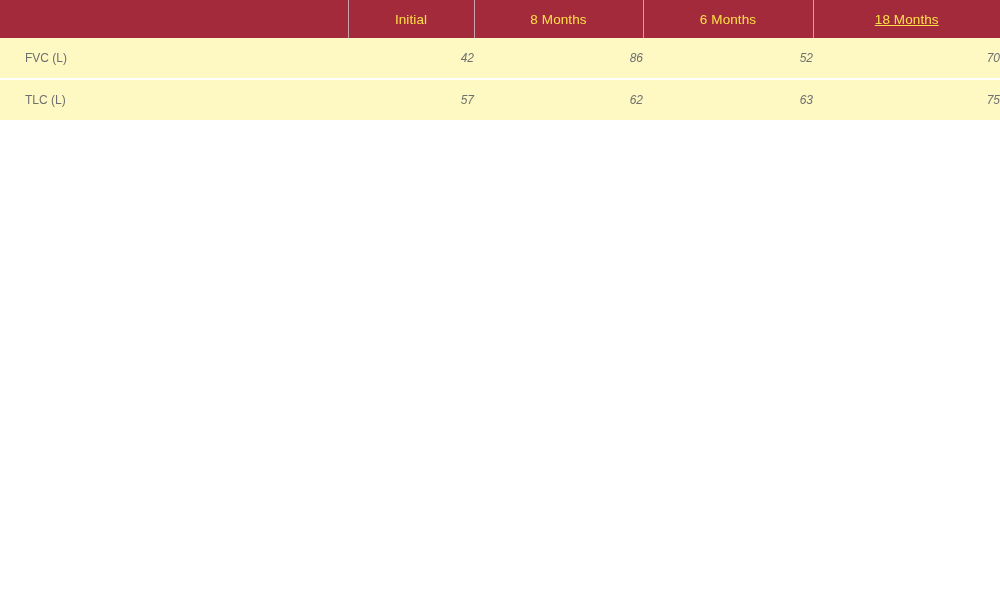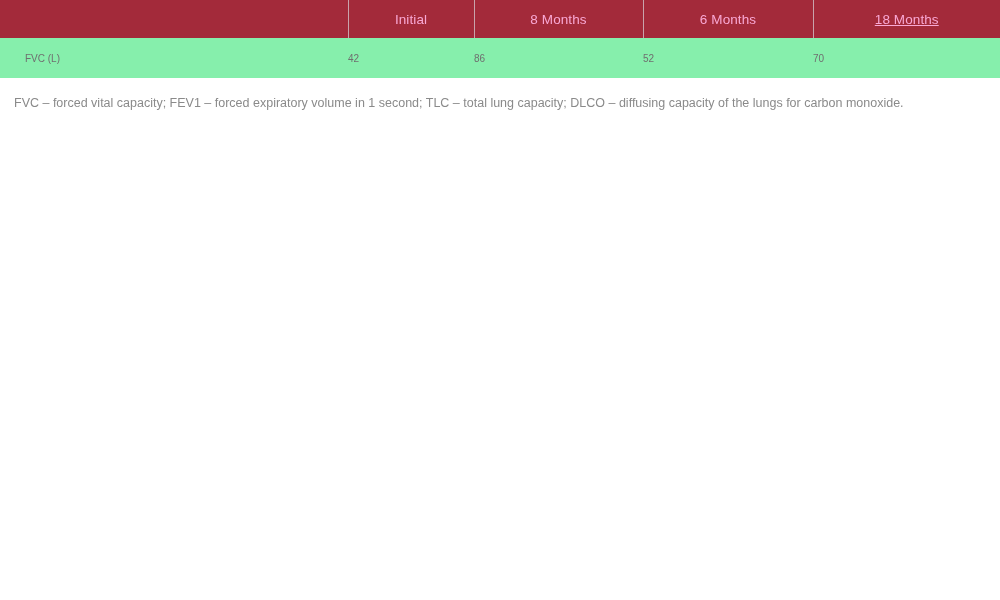--- a/index.html
+++ b/index.html
@@ -31,21 +31,21 @@
 
   thead tr.header-row {
     background: #a32a3a;
     height: 38px;
   }
   thead th {
     padding: 0;
     margin: 12px;
     font-weight: normal;
     font-size: 13.5px;
-    color: #f9a8d4;
+    color: #fde047;
     text-align: center;
     vertical-align: middle;
     height: 38px;
     letter-spacing: 0.1px;
   }
   thead th.label-head {
     background: #a32a3a;
     border-right: 1px solid #c9a3ab;
   }
   thead th.metric-head {
@@ -54,36 +54,37 @@
   }
   thead th.metric-head.last {
     border-right: none;
     text-decoration: underline;
   }
 
   tbody td {
     height: 40px;
     padding: 0;
     margin: 0;
-    font-size: 10px;
+    font-size: 12px;
     color: #6f6f6f;
     vertical-align: middle;
-    background: #86efac;
+    background: #fef9c3;
     border-bottom: 2px solid #ffffff;
   }
   tbody tr:last-child td {
     border-bottom: none;
   }
   tbody td.row-label {
     text-align: left;
     padding-left: 25px;
     color: #6f6f6f;
   }
   tbody td.row-value {
-    text-align: left;
+    text-align: right;
+    font-style: italic;
   }
 
   .footnote-row td {
     background: #ffffff;
     height: 48px;
     border-bottom: 1px solid #dcdcdc;
     border-top: none;
   }
   .footnote-text {
     font-size: 12.5px;
@@ -115,18 +116,22 @@
       </tr>
     </thead>
     <tbody>
       <tr>
         <td class="row-label">FVC (L)</td>
         <td class="row-value">42</td>
         <td class="row-value">86</td>
         <td class="row-value">52</td>
         <td class="row-value">70</td>
       </tr>
-      <tr class="footnote-row">
-        <td colspan="5" class="footnote-text">FVC – forced vital capacity; FEV1 – forced expiratory volume in 1 second; TLC – total lung capacity; DLCO – diffusing capacity of the lungs for carbon monoxide.</td>
+      <tr>
+        <td class="row-label">TLC (L)</td>
+        <td class="row-value">57</td>
+        <td class="row-value">62</td>
+        <td class="row-value">63</td>
+        <td class="row-value">75</td>
       </tr>
     </tbody>
   </table>
 </div>
 
 </body></html>

